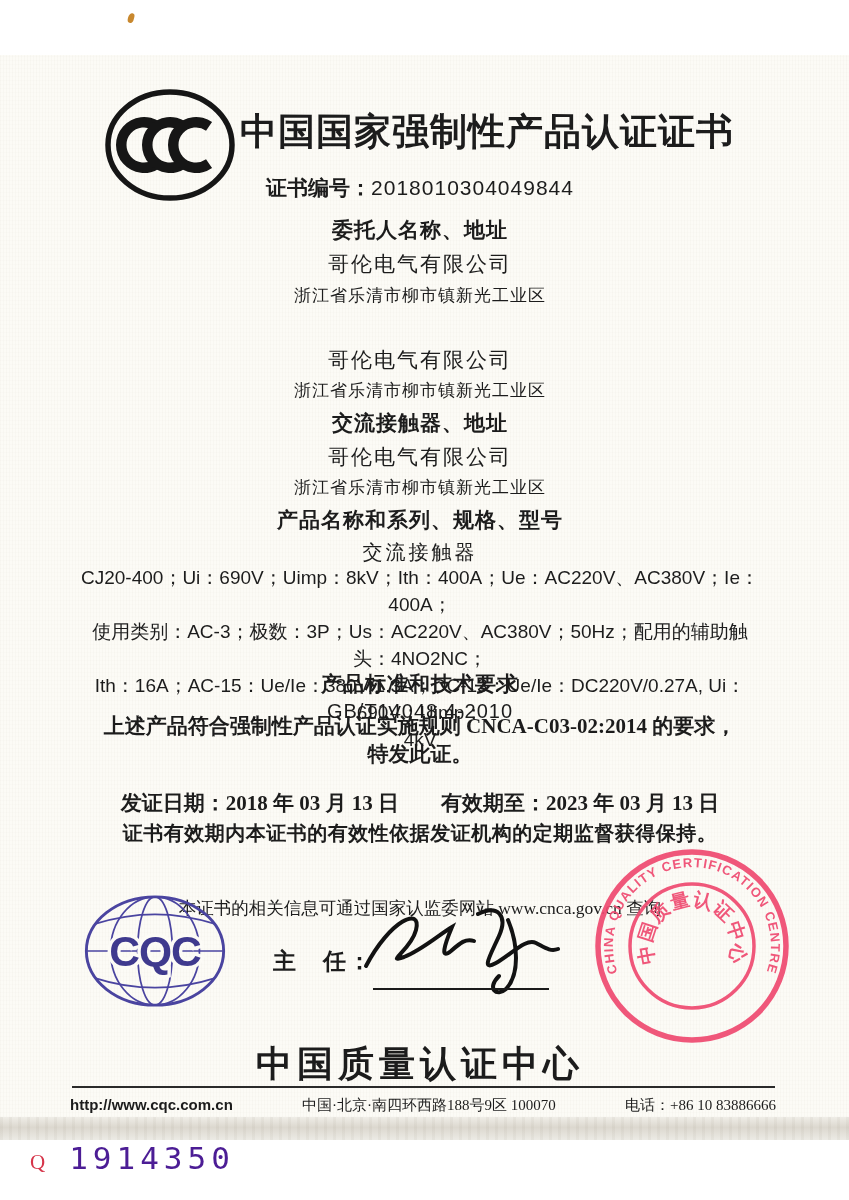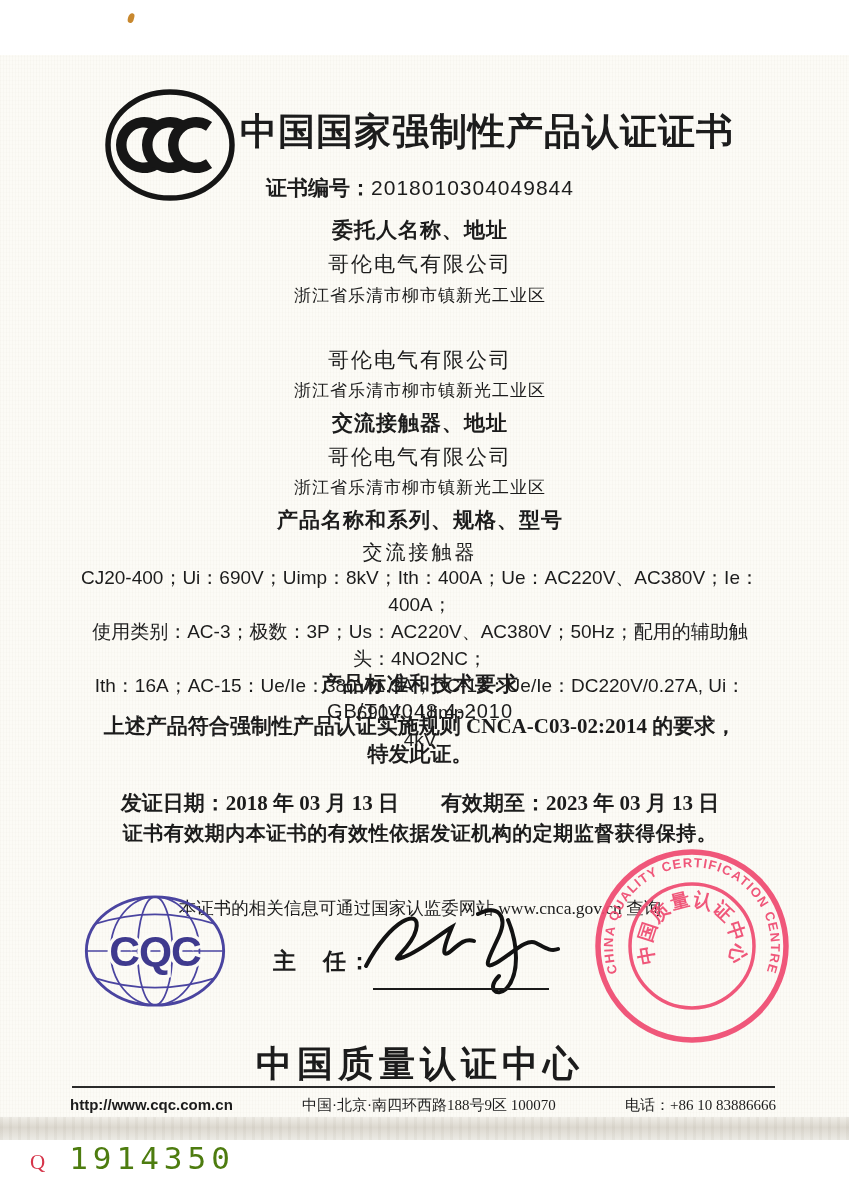--- a/index.html
+++ b/index.html
@@ -52,21 +52,21 @@
     justify-content:space-between;align-items:flex-start;font-size:15px;}
   .footer .url{font-family:"Liberation Sans",sans-serif;font-weight:600;}
   .edge-band{position:absolute;left:0;top:1117px;width:849px;height:23px;
     background:linear-gradient(180deg,#efede7 0%,#dcd8cf 45%,#ecebe5 100%);
     background-blend-mode:multiply;}
   .edge-band::after{content:"";display:block;width:100%;height:100%;
     background:repeating-linear-gradient(90deg, rgba(120,110,90,.06) 0 3px, transparent 3px 9px);}
   .serial{position:absolute;left:30px;top:1140px;display:flex;align-items:baseline;}
   .serial .q{font-size:21px;color:#d6354a;font-family:"Liberation Serif",serif;}
   .serial .digits{margin-left:24px;font-family:"DejaVu Sans Mono","Liberation Mono",monospace;
-    font-size:31px;color:#4d7c0f;letter-spacing:5px;}
+    font-size:31px;color:#4c1d95;letter-spacing:5px;}
 </style>
 </head>
 <body>
 
 <div id="page">
   <div class="paper"></div>
   <div class="speck"></div>
 
   <svg class="ccc-logo" viewBox="0 0 138 118">
     <ellipse cx="69" cy="59" rx="62" ry="53" fill="none" stroke="#161616" stroke-width="5.5"></ellipse>

